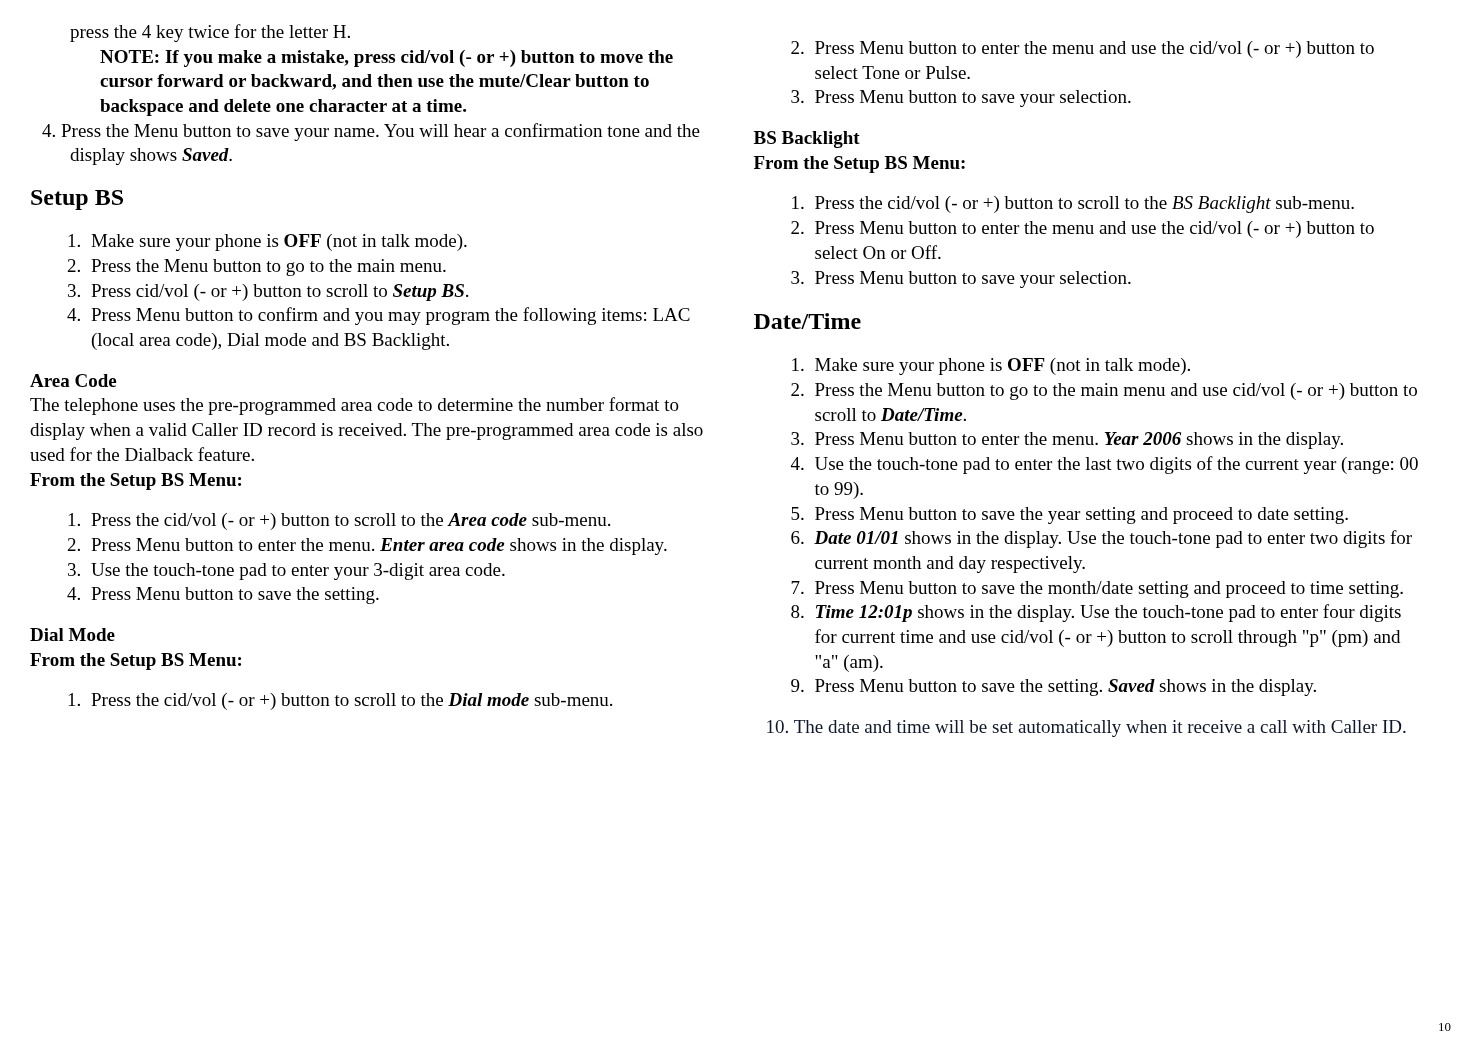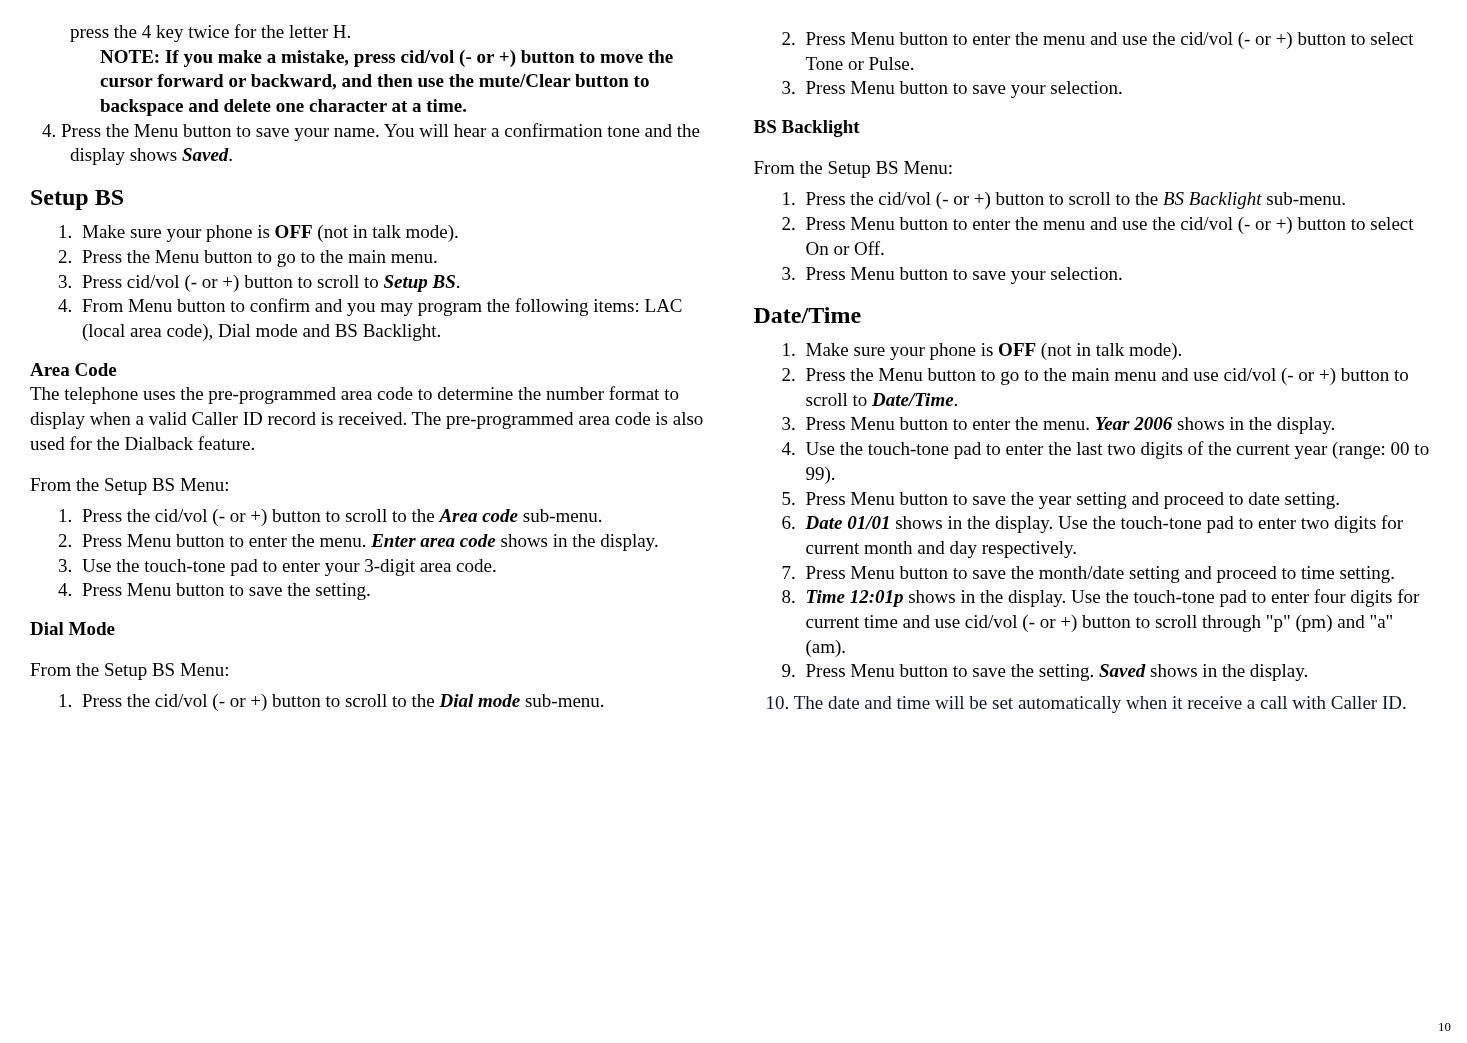--- a/index.html
+++ b/index.html
@@ -25,25 +25,25 @@
       font-size: 24px;
       font-weight: bold;
       margin: 14px 0 0 0;
     }
     h3 {
       font-size: 19px;
       font-weight: bold;
       margin: 14px 0 0 0;
     }
     .sub-heading {
-      font-weight: normal;
-      margin-top: 16px;
+      font-weight: bold;
+      margin-top: 0;
     }
     ol {
-      margin: 7px;
+      margin: 16px;
       padding-left: 40px;
     }
     ol li {
       padding-left: 5px;
     }
     .page-num {
       position: absolute;
       bottom: 8px;
       right: 16px;
       font-size: 13px;
@@ -75,21 +75,21 @@
   <p class="indent2 bold">NOTE: If you make a mistake, press cid/vol (- or +) button to move the cursor forward or backward, and then use the mute/Clear button to backspace and delete one character at a time.</p>
   <p class="hanging">
     <span>4. </span><span>Press the Menu button to save your name. You will hear a confirmation tone and the display shows </span><span class="bold italic">Saved</span><span>.</span>
   </p>
 
   <h2>Setup BS</h2>
   <ol>
     <li><span>Make sure your phone is </span><span class="bold">OFF</span><span> (not in talk mode).</span></li>
     <li>Press the Menu button to go to the main menu.</li>
     <li><span>Press cid/vol (- or +) button to scroll to </span><span class="bold italic">Setup BS</span><span>.</span></li>
-    <li>From Menu button to confirm and you may program the following items: LAC (local area code), Dial mode and BS Backlight.</li>
+    <li>Press Menu button to confirm and you may program the following items: LAC (local area code), Dial mode and BS Backlight.</li>
   </ol>
 
   <h3>Area Code</h3>
   <p>The telephone uses the pre-programmed area code to determine the number format to display when a valid Caller ID record is received. The pre-programmed area code is also used for the Dialback feature.</p>
   <p class="sub-heading">From the Setup BS Menu:</p>
   <ol>
     <li><span>Press the cid/vol (- or +) button to scroll to the </span><span class="bold italic">Area code</span><span> sub-menu.</span></li>
     <li><span>Press Menu button to enter the menu. </span><span class="bold italic">Enter area code</span><span> shows in the display.</span></li>
     <li>Use the touch-tone pad to enter your 3-digit area code.</li>
     <li>Press Menu button to save the setting.</li>

